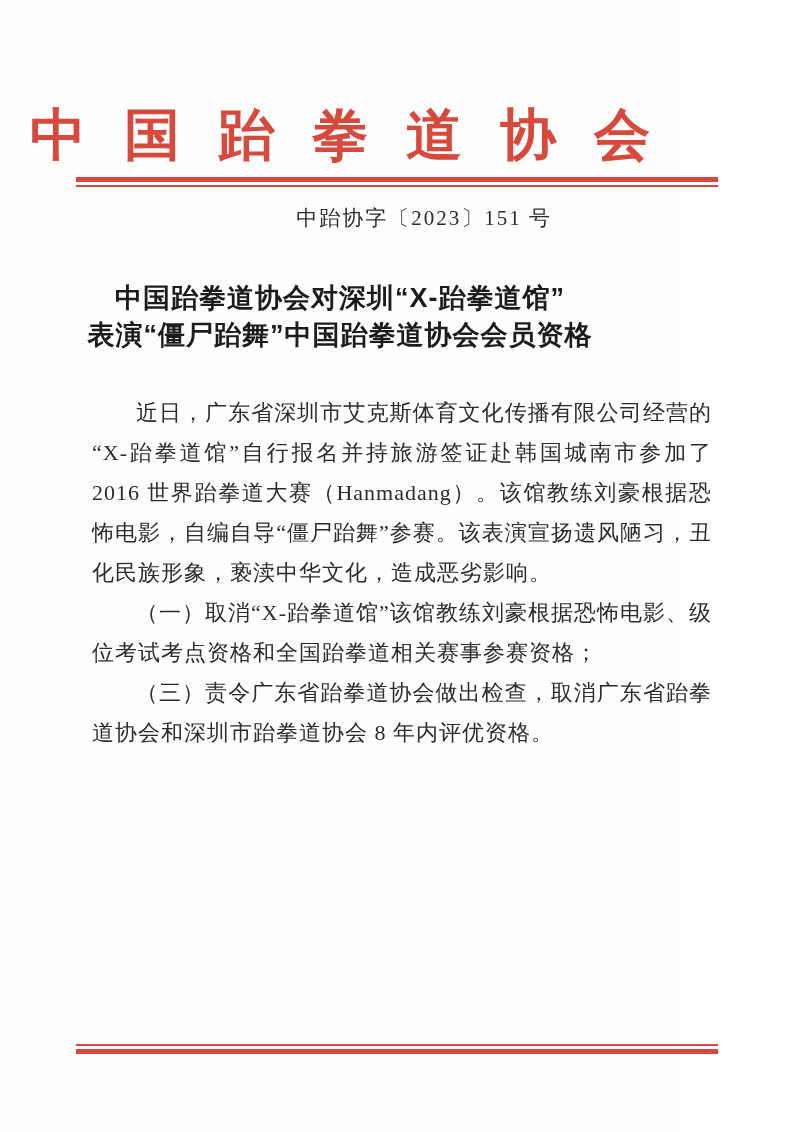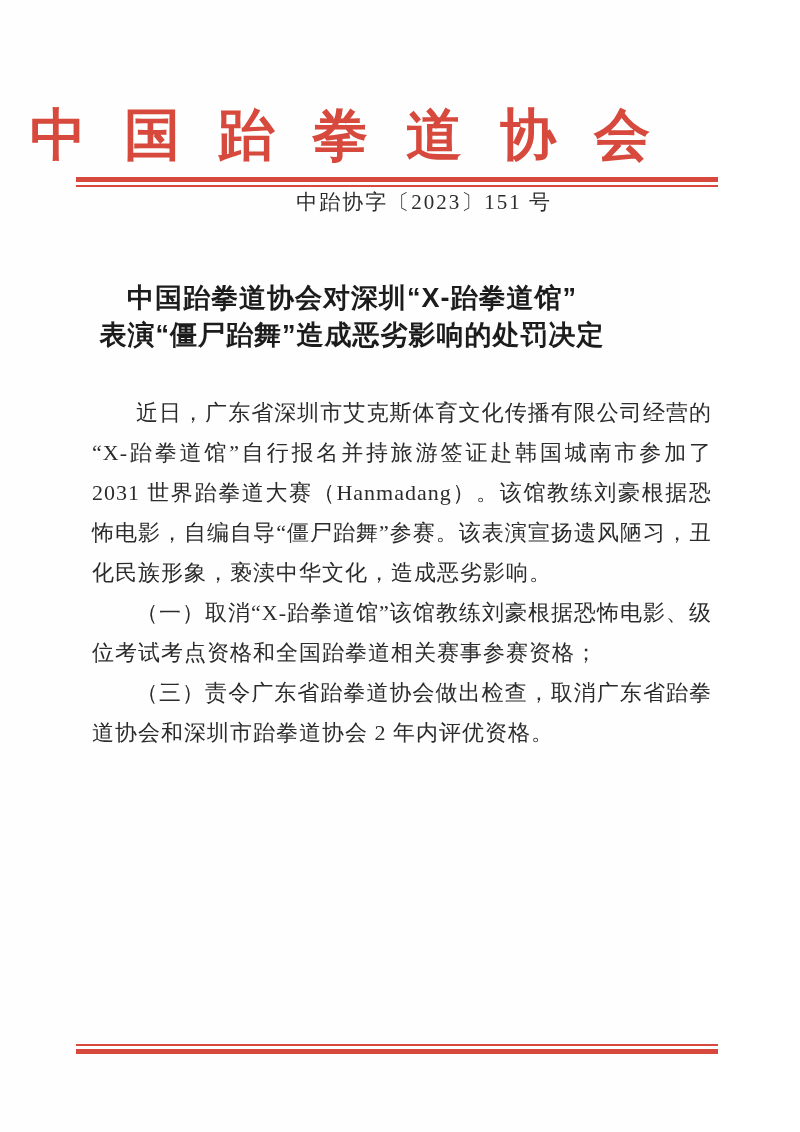--- a/index.html
+++ b/index.html
@@ -31,37 +31,36 @@
   
   .rule { position: absolute; left: 76px; width: 642px; background: var(--accent, #d6493c); }
   .rule-top-thick  { top: 177px; height: 5px; }
   .rule-top-thin   { top: 185px; height: 2px; }
   
   .rule-bottom-thin  { top: 1044px; height: 2px; }
   .rule-bottom-thick { top: 1049px; height: 5px; }
 
   .doc-number {
     position: absolute;
-    top: 188px; right: 128px;
+    top: 204px; right: 128px;
     font-size: 21px;
     letter-spacing: 2px;
     color: var(--ink, #2b2b2b);
     white-space: nowrap;
   }
   .doc-title {
     position: absolute;
     top: 280px; left: 0; width: 100%;
     text-align: center;
     font-family: "Liberation Sans", "DejaVu Sans", sans-serif;
     font-weight: 700;
     font-size: 27px;
     line-height: 37px;
     color: #1c1c1c;
     letter-spacing: 1px;
-    padding-left: 12px;
   }
   .body-text {
     position: absolute;
     top: 393px; left: 92px; width: 620px;
     font-size: 22px;
     line-height: 40px;
     letter-spacing: 1px;
     color: var(--ink, #2b2b2b);
     text-align: justify;
   }
@@ -79,25 +78,25 @@
     <span class="spread">中国跆拳道协会</span>
   </div>
 
   <div class="rule rule-top-thick"></div>
   <div class="rule rule-top-thin"></div>
 
   <div class="doc-number">中跆协字〔2023〕151 号</div>
 
   <div class="doc-title">
     <div>中国跆拳道协会对深圳“X-跆拳道馆”</div>
-    <div>表演“僵尸跆舞”造成恶劣影响的处罚决定</div>
+    <div>表演“僵尸跆舞”中国跆拳道协会会员资格</div>
   </div>
 
   <div class="body-text">
-    <p>近日，广东省深圳市艾克斯体育文化传播有限公司经营的“X-跆拳道馆”自行报名并持旅游签证赴韩国城南市参加了 2031 世界跆拳道大赛（Hanmadang）。该馆教练刘豪根据恐怖电影，自编自导“僵尸跆舞”参赛。该表演宣扬遗风陋习，丑化民族形象，亵渎中华文化，造成恶劣影响。</p>
+    <p>近日，广东省深圳市艾克斯体育文化传播有限公司经营的“X-跆拳道馆”自行报名并持旅游签证赴韩国城南市参加了 2016 世界跆拳道大赛（Hanmadang）。该馆教练刘豪根据恐怖电影，自编自导“僵尸跆舞”参赛。该表演宣扬遗风陋习，丑化民族形象，亵渎中华文化，造成恶劣影响。</p>
     <p>（一）取消“X-跆拳道馆”该馆教练刘豪根据恐怖电影、级位考试考点资格和全国跆拳道相关赛事参赛资格；</p>
-    <p>（三）责令广东省跆拳道协会做出检查，取消广东省跆拳道协会和深圳市跆拳道协会 2 年内评优资格。</p>
+    <p>（三）责令广东省跆拳道协会做出检查，取消广东省跆拳道协会和深圳市跆拳道协会 8 年内评优资格。</p>
   </div>
 
   <div class="rule rule-bottom-thin"></div>
   <div class="rule rule-bottom-thick"></div>
 
 </div>
 
 </body></html>

